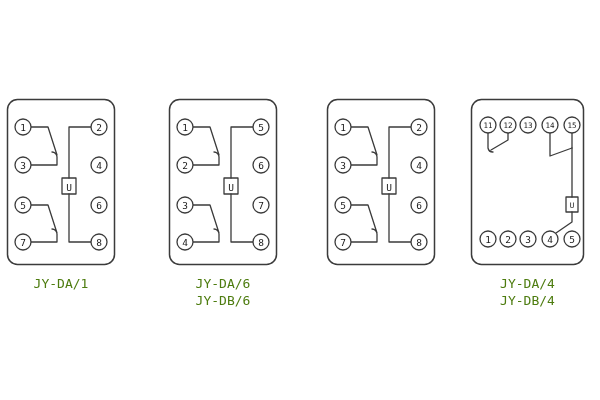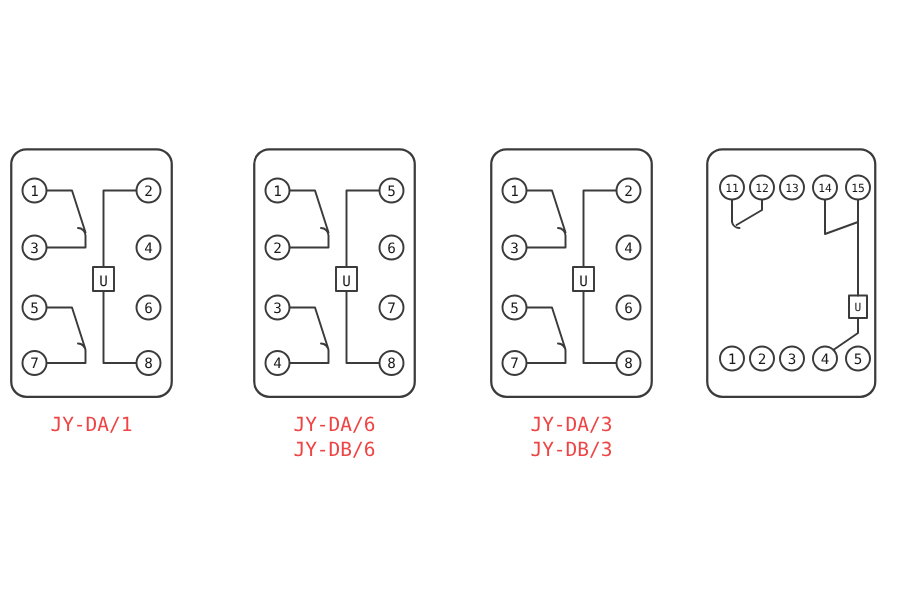--- a/index.html
+++ b/index.html
@@ -1,20 +1,20 @@
 <!DOCTYPE html>
 <html><head>
 <meta charset="utf-8">
 <style>
   * { margin:0; padding:0; box-sizing:border-box; }
   html,body { width:600px; height:400px; background:#ffffff; overflow:hidden; }
   .stage { position:relative; width:600px; height:400px; background:#ffffff;
            font-family:"DejaVu Sans Mono", monospace; }
   .panel { position:absolute; top:98px; }
-  .caption { margin-top:9px; text-align:center; font-size:13px; color:#ef4444;
+  .caption { margin-top:9px; text-align:center; font-size:13px; color:#4d7c0f;
              line-height:17px; font-family:"DejaVu Sans Mono", monospace; }
   svg { display:block; }
   .outline { fill:none; stroke:#3b3b3b; stroke-width:1.5; }
   .wire    { fill:none; stroke:#3b3b3b; stroke-width:1.3; stroke-linecap:round; stroke-linejoin:round; }
   .term    { fill:#ffffff; stroke:#3b3b3b; stroke-width:1.3; }
   .tnum    { font-family:"DejaVu Sans Mono", monospace; font-size:9.5px; fill:#1a1a1a; text-anchor:middle; }
   .tnum2   { font-size:7.5px; }
 </style>
 </head>
 <body>
@@ -97,24 +97,20 @@
       <circle class="term" cx="93" cy="144" r="8"></circle>
       <text class="tnum" x="17" y="32.5">1</text>
       <text class="tnum" x="17" y="70.5">3</text>
       <text class="tnum" x="17" y="110.5">5</text>
       <text class="tnum" x="17" y="147.5">7</text>
       <text class="tnum" x="93" y="32.5">2</text>
       <text class="tnum" x="93" y="70.5">4</text>
       <text class="tnum" x="93" y="110.5">6</text>
       <text class="tnum" x="93" y="147.5">8</text>
     </svg>
-    <div class="caption">
-      <div>JY-DA/3</div>
-      <div>JY-DB/3</div>
-    </div>
   </div>
 
   <div class="panel" style="left:470px">
     <svg width="115" height="168" viewBox="0 0 115 168">
       <rect class="outline" x="1.5" y="1.5" width="112" height="165" rx="10"></rect>
       <path class="wire" d="M18,35 V50 A5,5 0 0 0 23,54 M38,35 V42 L21,52"></path>
       <path class="wire" d="M80,35 V58 L102,50 V35"></path>
       <path class="wire" d="M102,50 V99 M102,114 V124 L86,135"></path>
       <rect class="wire" x="96" y="99" width="12" height="15"></rect>
       <text class="tnum tnum2" x="102" y="109.5">U</text>
@@ -132,15 +128,19 @@
       <text class="tnum tnum2" x="38" y="29.8">12</text>
       <text class="tnum tnum2" x="58" y="29.8">13</text>
       <text class="tnum tnum2" x="80" y="29.8">14</text>
       <text class="tnum tnum2" x="102" y="29.8">15</text>
       <text class="tnum" x="18" y="144.5">1</text>
       <text class="tnum" x="38" y="144.5">2</text>
       <text class="tnum" x="58" y="144.5">3</text>
       <text class="tnum" x="80" y="144.5">4</text>
       <text class="tnum" x="102" y="144.5">5</text>
     </svg>
+    <div class="caption">
+      <div>JY-DA/4</div>
+      <div>JY-DB/4</div>
+    </div>
   </div>
 
 </div>
 
 </body></html>

